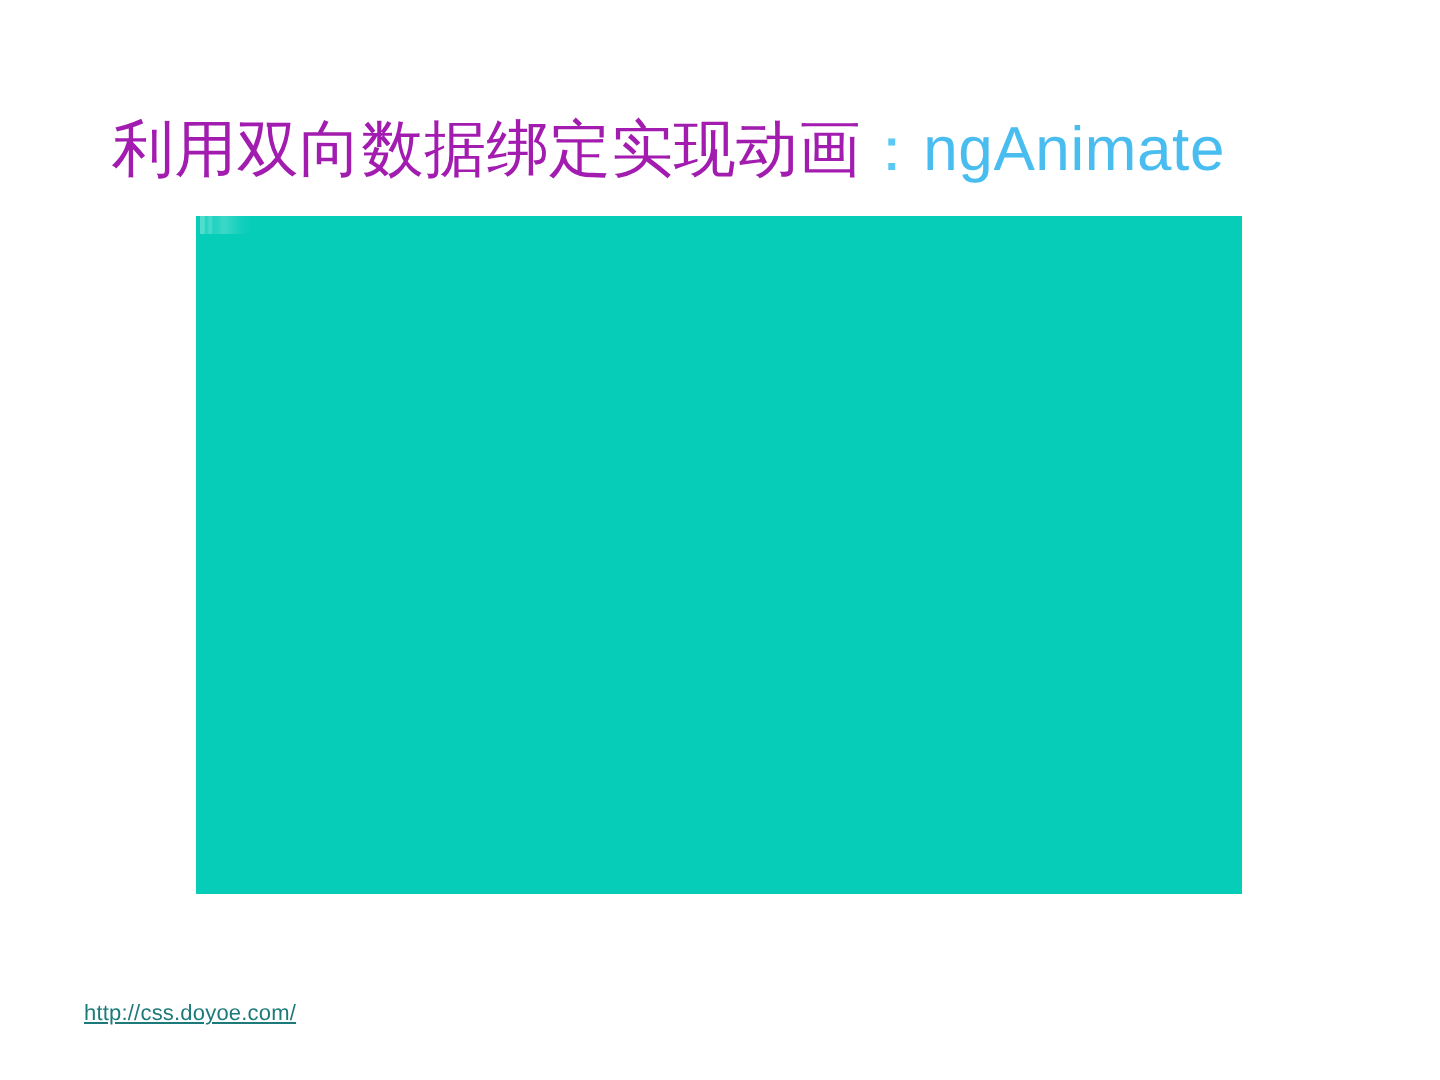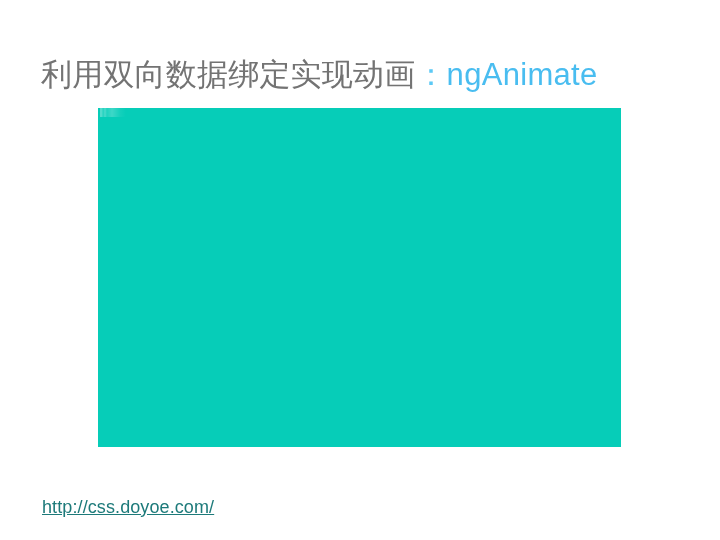--- a/index.html
+++ b/index.html
@@ -34,21 +34,22 @@
     height: 46px;
     font-size: 31px;
     line-height: 46px;
     letter-spacing: 0.2px;
     white-space: nowrap;
     font-weight: 400;
     color: #5cc9f5;
     -webkit-font-smoothing: antialiased;
   }
   #slide-title .title-cjk {
-    color: #737373;
+    color: #a21caf;
+    margin-left: 15px;
   }
   #slide-title .title-colon {
     color: #5cc9f5;
   }
   #slide-title .title-en {
     color: #49bdf0;
     letter-spacing: 0.3px;
     text-align: center;
   }
 
@@ -95,21 +96,21 @@
     font-weight: 400;
     white-space: nowrap;
     letter-spacing: 0.1px;
   }
 
   
   #footer-link {
     position: absolute;
     left: 42px;
     top: 499px;
-    font-size: 18px;
+    font-size: 11px;
     line-height: 16px;
     color: #1d7a7a;
     text-decoration: underline;
     text-underline-offset: 1px;
     white-space: nowrap;
     cursor: pointer;
     letter-spacing: 0.1px;
   }
 </style>
 </head>

